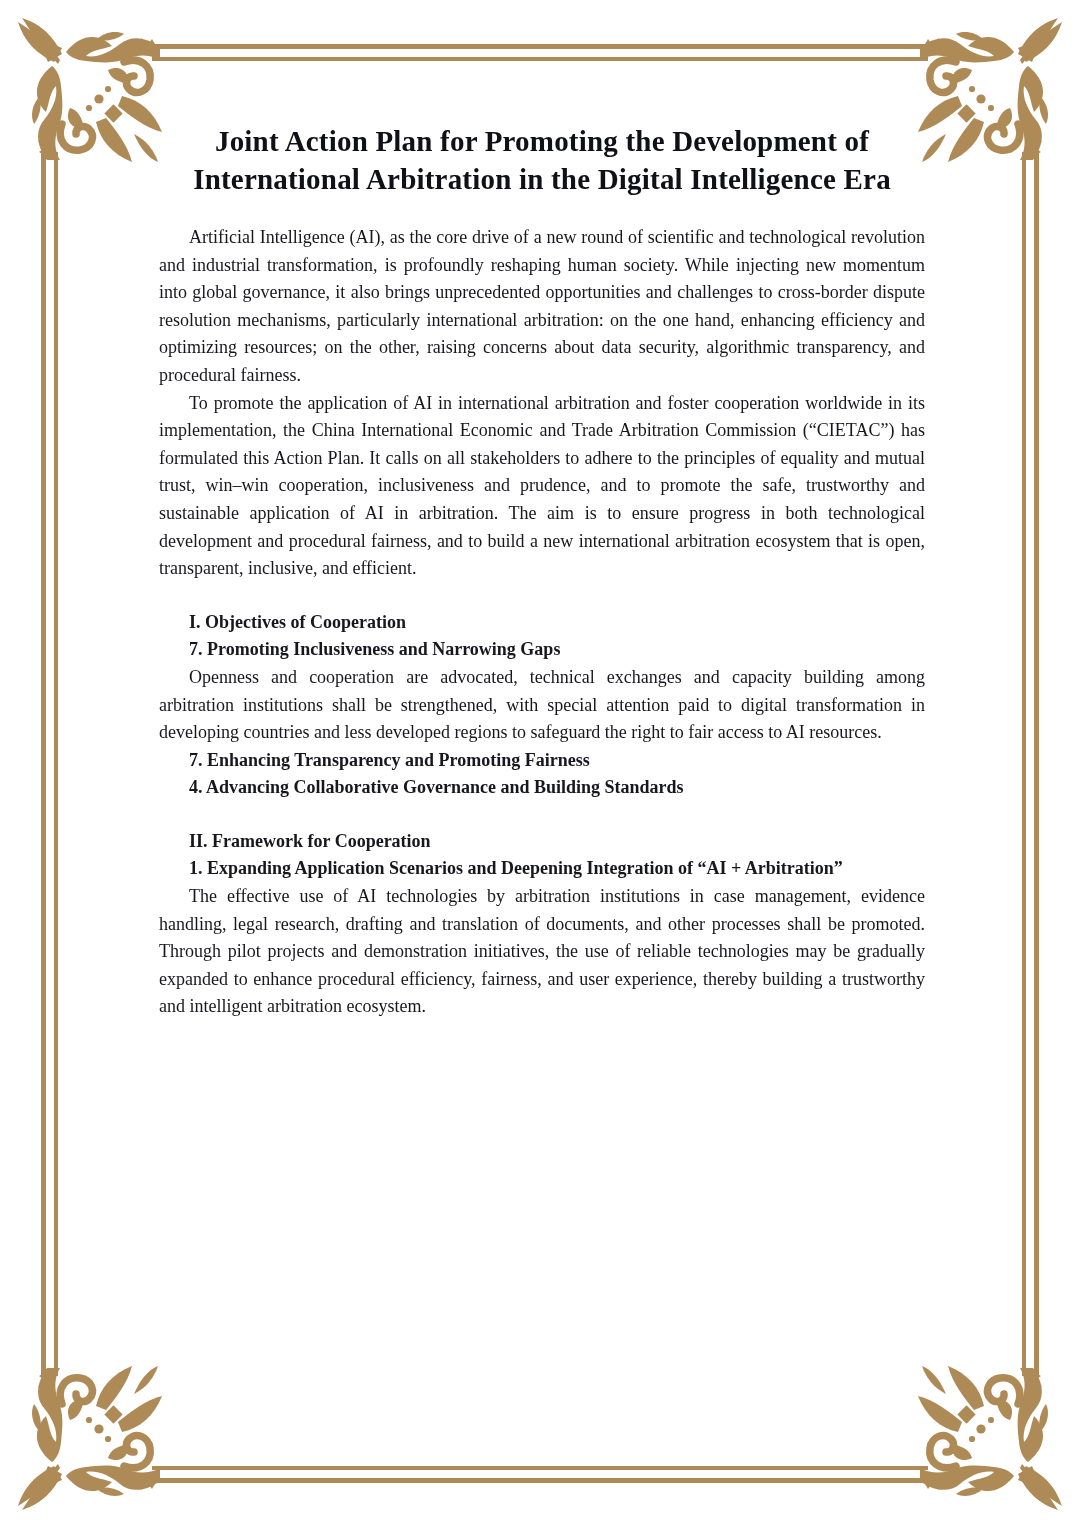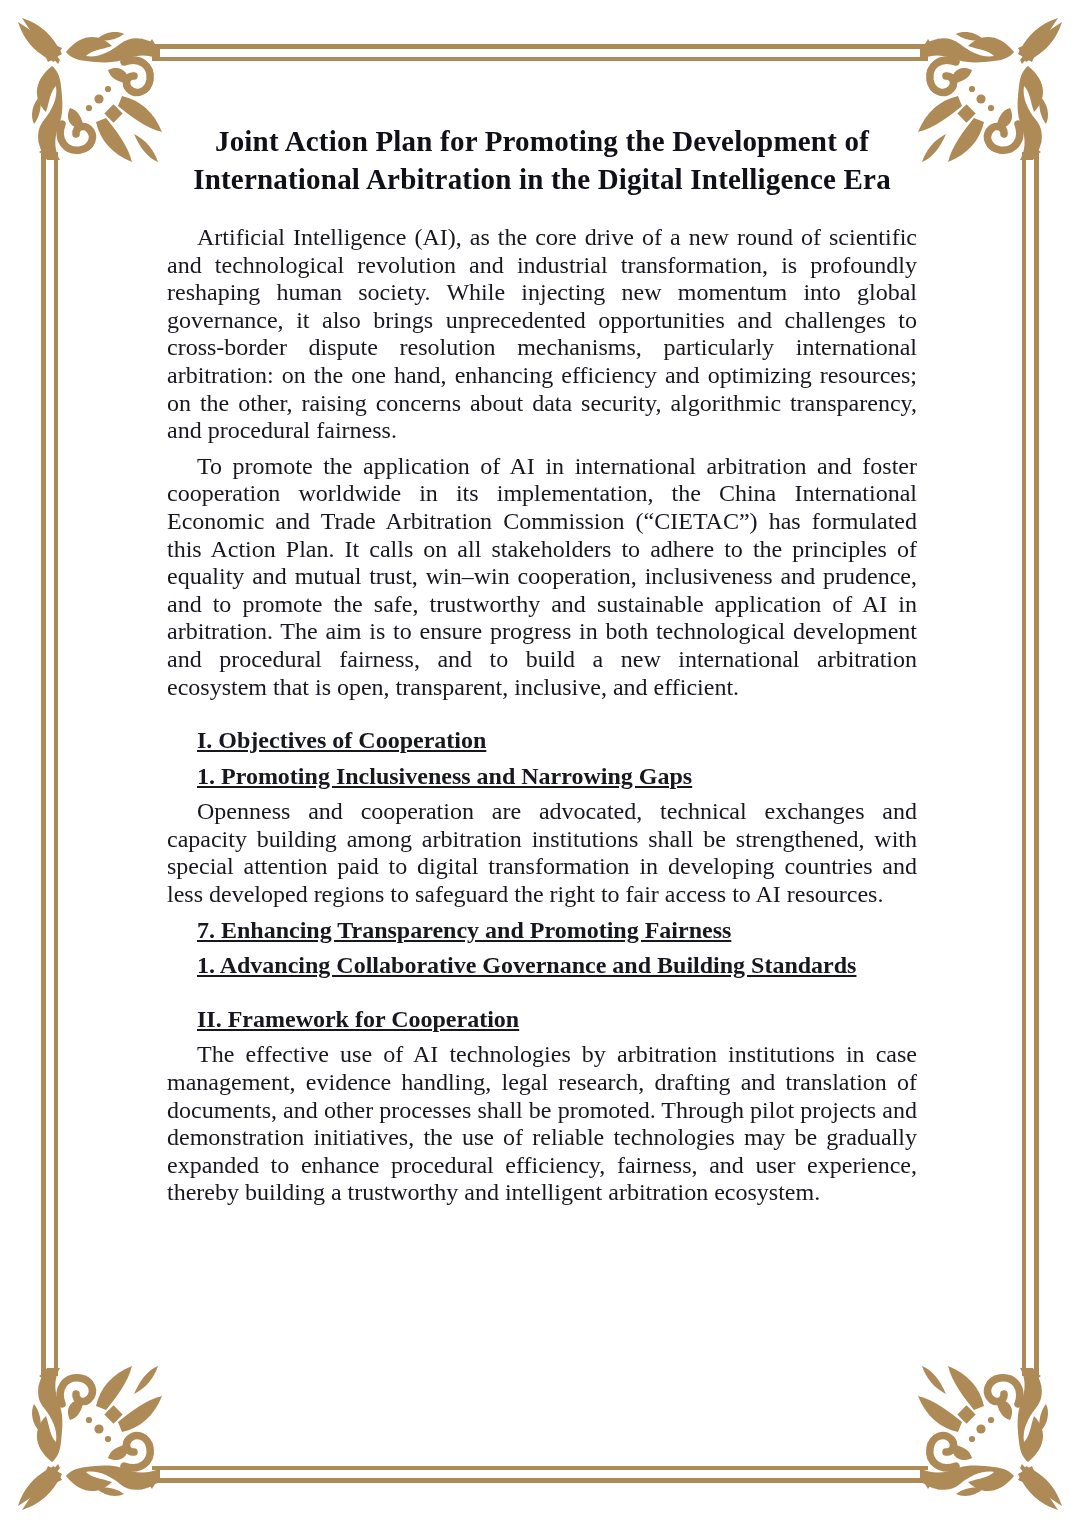--- a/index.html
+++ b/index.html
@@ -34,27 +34,27 @@
     margin: 0 0 26px 0;
     font-size: 29px;
     line-height: 38px;
     font-weight: bold;
     text-align: center;
     color: #101018;
     letter-spacing: 0.2px;
   }
   .doc-title span { display: block; }
   .para, .head {
-    margin: 8px;
-    font-size: 24px;
+    margin: 0;
+    font-size: 18px;
     line-height: 27.6px;
     text-align: justify;
     text-indent: 30px;
   }
-  .head { font-weight: bold; text-decoration: underline; }
+  .head { font-weight: bold; }
   .section-gap { margin-top: 26px; }
 </style>
 </head>
 <body>
 
 <div class="page">
 
   <svg class="border-svg" viewBox="0 0 1080 1528" xmlns="http://www.w3.org/2000/svg">
     <defs>
       <g id="corner" fill="#ad8a56" stroke="none">
@@ -116,22 +116,23 @@
   <div class="content">
     <h1 class="doc-title">
       <span>Joint Action Plan for Promoting the Development of</span>
       <span>International Arbitration in the Digital Intelligence Era</span>
     </h1>
 
     <p class="para">Artificial Intelligence (AI), as the core drive of a new round of scientific and technological revolution and industrial transformation, is profoundly reshaping human society. While injecting new momentum into global governance, it also brings unprecedented opportunities and challenges to cross-border dispute resolution mechanisms, particularly international arbitration: on the one hand, enhancing efficiency and optimizing resources; on the other, raising concerns about data security, algorithmic transparency, and procedural fairness.</p>
     <p class="para">To promote the application of AI in international arbitration and foster cooperation worldwide in its implementation, the China International Economic and Trade Arbitration Commission (“CIETAC”) has formulated this Action Plan. It calls on all stakeholders to adhere to the principles of equality and mutual trust, win–win cooperation, inclusiveness and prudence, and to promote the safe, trustworthy and sustainable application of AI in arbitration. The aim is to ensure progress in both technological development and procedural fairness, and to build a new international arbitration ecosystem that is open, transparent, inclusive, and efficient.</p>
 
     <p class="head section-gap">I. Objectives of Cooperation</p>
-    <p class="head">1. Promoting Inclusiveness and Narrowing Gaps</p>
+    <p class="head">7. Promoting Inclusiveness and Narrowing Gaps</p>
     <p class="para">Openness and cooperation are advocated, technical exchanges and capacity building among arbitration institutions shall be strengthened, with special attention paid to digital transformation in developing countries and less developed regions to safeguard the right to fair access to AI resources.</p>
     <p class="head">7. Enhancing Transparency and Promoting Fairness</p>
-    <p class="head">1. Advancing Collaborative Governance and Building Standards</p>
+    <p class="head">4. Advancing Collaborative Governance and Building Standards</p>
 
     <p class="head section-gap">II. Framework for Cooperation</p>
+    <p class="head">1. Expanding Application Scenarios and Deepening Integration of “AI + Arbitration”</p>
     <p class="para">The effective use of AI technologies by arbitration institutions in case management, evidence handling, legal research, drafting and translation of documents, and other processes shall be promoted. Through pilot projects and demonstration initiatives, the use of reliable technologies may be gradually expanded to enhance procedural efficiency, fairness, and user experience, thereby building a trustworthy and intelligent arbitration ecosystem.</p>
   </div>
 
 </div>
 
 </body></html>

